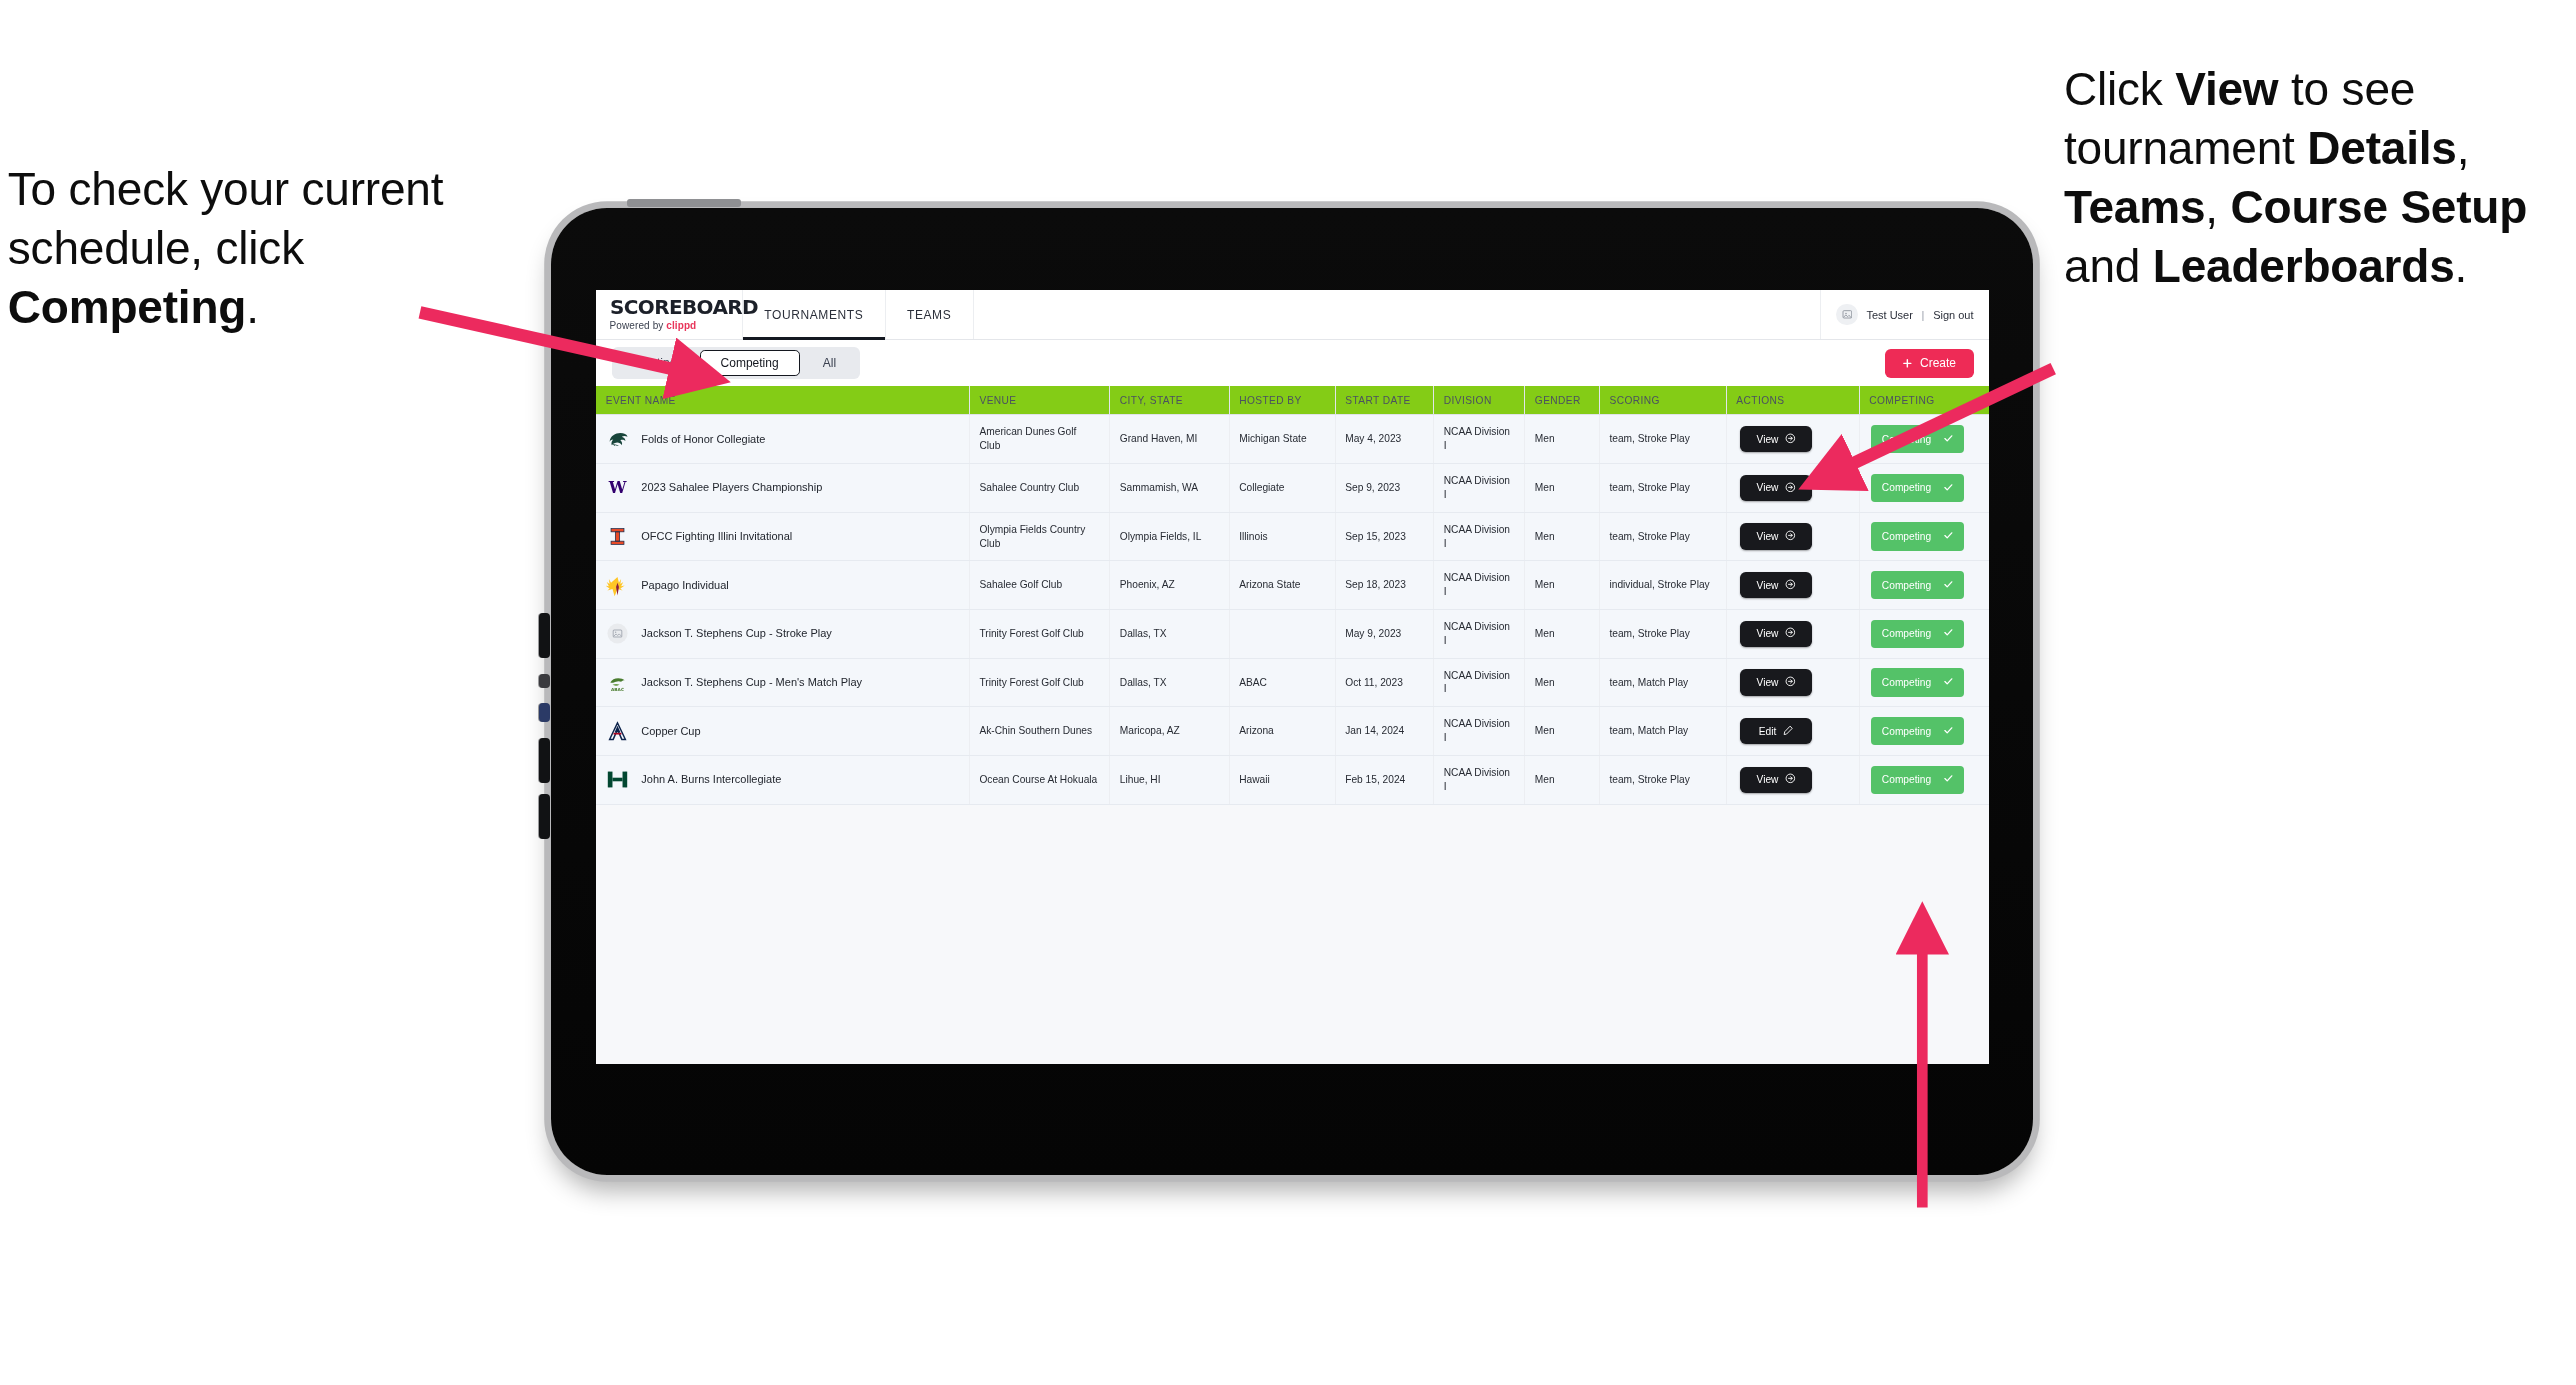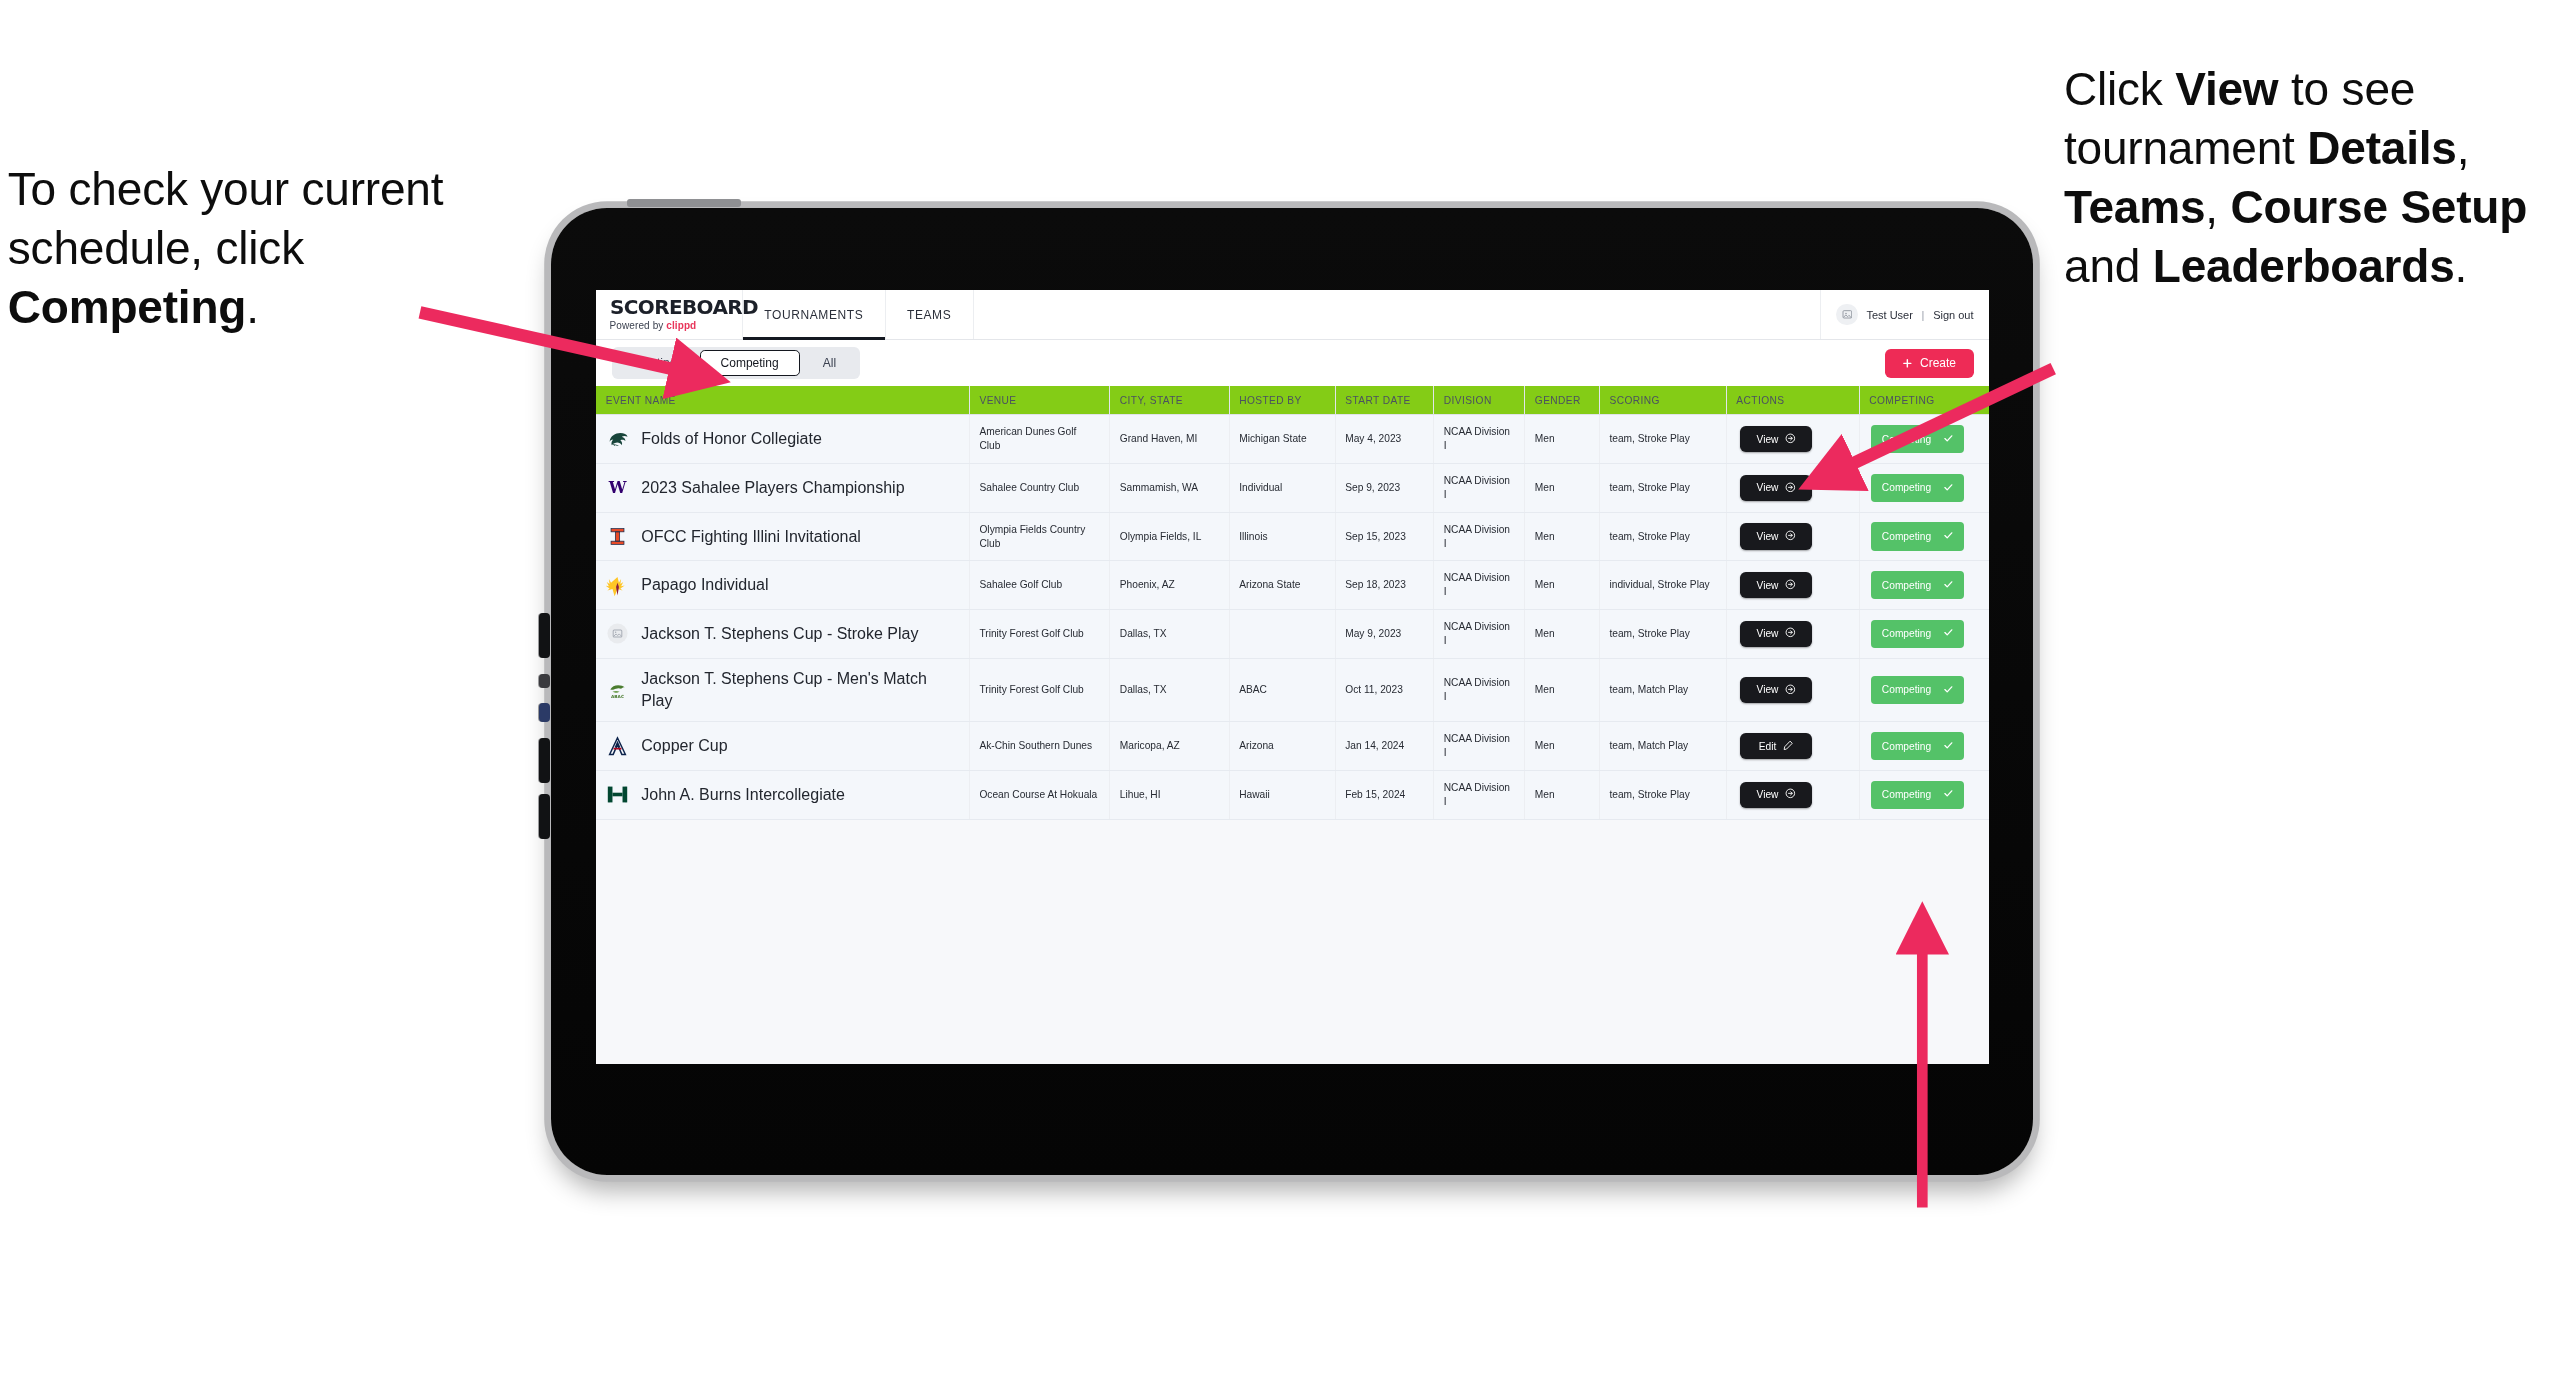--- a/index.html
+++ b/index.html
@@ -126,21 +126,21 @@
   thead th:last-child{ border-right:none; }
   tbody td{
     font-size:10.2px; color:#272b33; padding: 9.7px; vertical-align:middle;
     border-right:1px solid #eceef2; border-bottom:1px solid #e6eaf0; line-height:1.35;
   }
   tbody td:last-child{ border-right:none; }
   tbody tr{ background:#f4f7fb; }
   .ev-cell{ display:flex; align-items:center; gap:12.6px; }
   .ev-logo{ width:23px; height:23px; flex:none; display:flex; align-items:center; justify-content:center;}
   .ev-logo svg{ width:23px; height:23px; }
-  .ev-name{ font-size:16px; color:#22262e; }
+  .ev-name{ font-size:11px; color:#22262e; }
 
   .act-btn{
     background:#18191d; color:#fff; border-radius:5.8px; font-size:10.2px;
     padding: 6.8px 0; width: 72px; display:flex; align-items:center; justify-content:center; gap:6.8px;
     cursor:pointer; border:none;
     box-shadow: 0 1px 1.9px rgba(0,0,0,0.35);
   }
   .act-btn svg{ width:10.7px; height:10.7px; }
   .comp-btn{
     background:#54c268; color:#fff; border-radius:3.9px; font-size:10.2px;
@@ -285,21 +285,21 @@
                     <span class="ev-logo">
                       <svg viewBox="0 0 32 32" style="font-size:10.5px">
                         <text x="16" y="24" font-family="DejaVu Serif,serif" font-size="22" font-weight="700" fill="#32006e" text-anchor="middle">W</text>
                       </svg>
                     </span>
                     <span class="ev-name">2023 Sahalee Players Championship</span>
                   </div>
                 </td>
                 <td>Sahalee Country Club</td>
                 <td>Sammamish, WA</td>
-                <td>Individual</td>
+                <td>Collegiate</td>
                 <td>Sep 9, 2023</td>
                 <td>NCAA Division I</td>
                 <td>Men</td>
                 <td>team, Stroke Play</td>
                 <td class="cell-actions">
                   <button class="act-btn">
                     <span>View</span>
                     <span><svg viewBox="0 0 14 14" fill="none" stroke="#fff" stroke-width="1.2">
                         <circle cx="7" cy="7" r="5.6"></circle>
                         <path d="M4.6 7h4.8M7.4 4.9L9.5 7 7.4 9.1" stroke-linecap="round" stroke-linejoin="round"></path>

